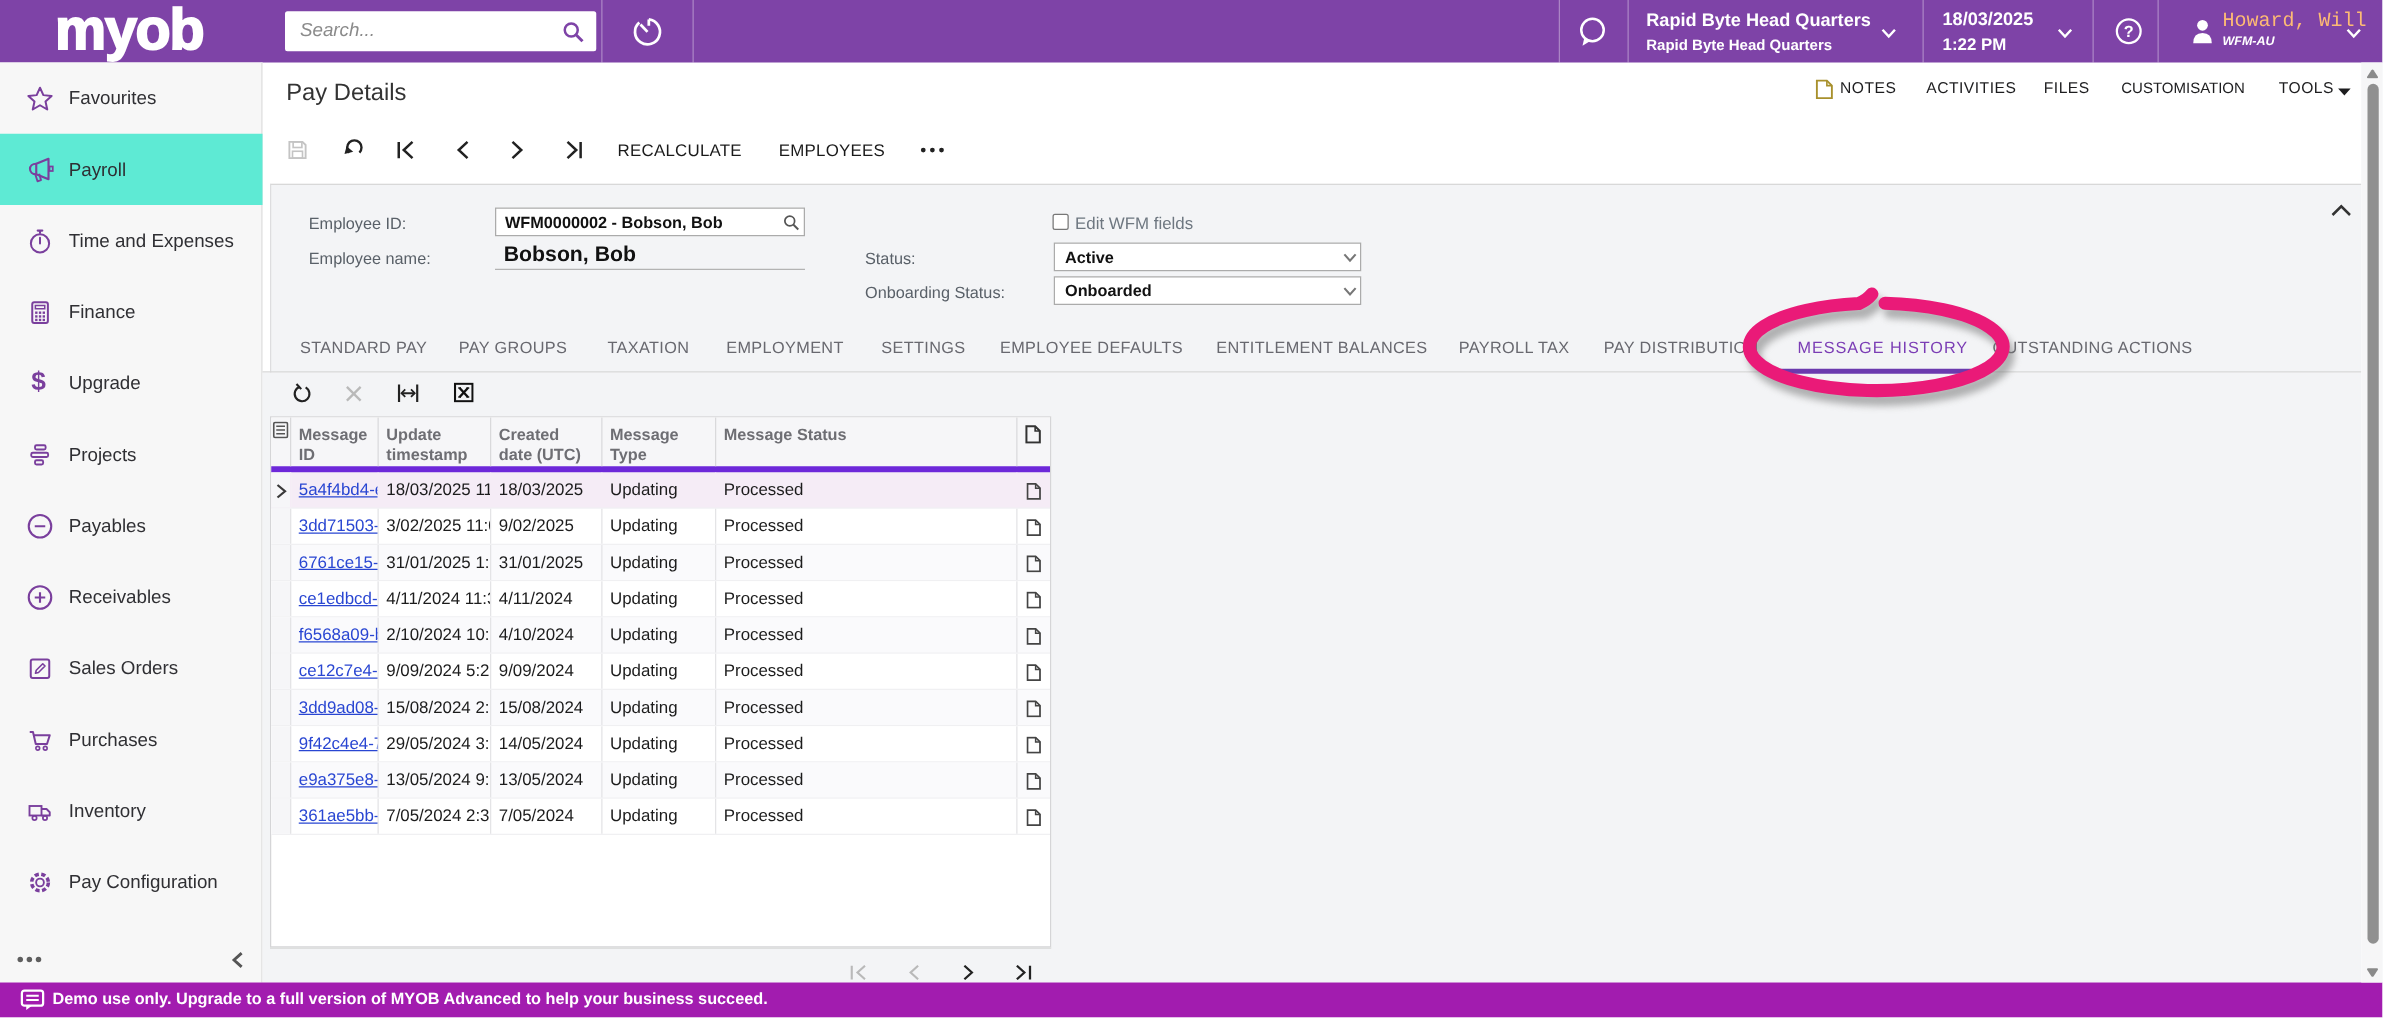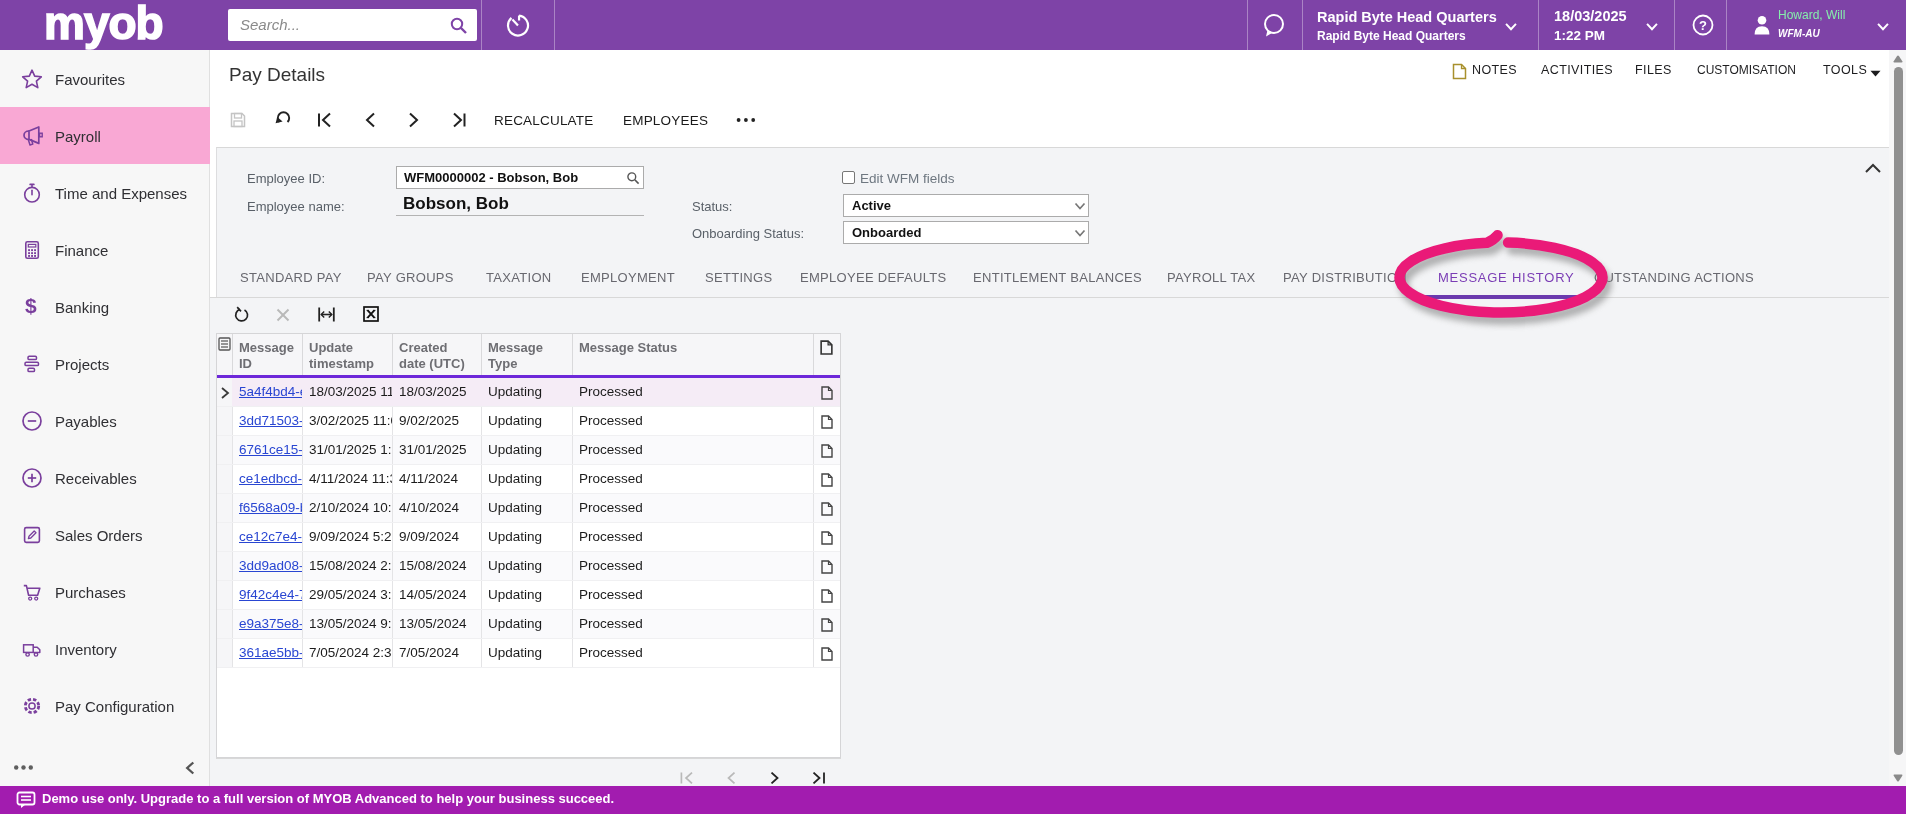--- a/index.html
+++ b/index.html
@@ -7,32 +7,32 @@
   body { font-family:"Liberation Sans", sans-serif; background:#fff; position:relative; }
   .abs { position:absolute; }
   .topbar { position:absolute; left:0; top:0; width:1906px; height:50px; background:#7E43A7; }
   .vsep { position:absolute; top:0; width:1px; height:50px; background:rgba(255,255,255,0.35); }
   .logo { position:absolute; left:44px; top:-4px; height:54px; line-height:54px; color:#fff; font-weight:bold; font-size:46px; letter-spacing:-1px; -webkit-text-stroke:1.6px #fff; }
   .search { position:absolute; left:228px; top:9px; width:249px; height:32px; background:#fff; border-radius:2px; }
   .search .ph { position:absolute; left:12px; top:7px; font-style:italic; font-size:15px; color:#8a8a8a; }
   .sidebar { position:absolute; left:0; top:50px; width:210px; height:736px; background:#F7F7F7; border-right:1px solid #E0E0E0; }
   .sbitem { position:absolute; left:0; width:210px; height:57px; }
   .sbitem .lbl { position:absolute; left:55px; top:50%; transform:translateY(-50%); font-size:15px; color:#2F2F33; }
-  .sbsel { background:#f9a8d4;padding-left:32px; }
+  .sbsel { background:#5eead4;padding-left:32px; }
   .graybg { position:absolute; left:210px; top:298px; width:1679px; height:488px; background:#F3F4F6; }
   .title { position:absolute; left:229px; top:64px; font-size:19px; color:#333; }
   .topmenu { position:absolute; top:63px; font-size:12.5px; color:#1D1D1F; letter-spacing:0.4px; }
   .tbtxt { position:absolute; top:113px; font-size:13.5px; color:#1A1A1A; letter-spacing:0.2px; }
   .panel { position:absolute; left:216px; top:147px; width:1673px; height:151px; background:#F3F4F6; border-top:1px solid #D8D8D8; border-left:1px solid #DDDDDF; }
   .flabel { position:absolute; font-size:13px; color:#596068; }
   .finput { position:absolute; background:#fff; border:1px solid #ABABAB; font-size:13px; font-weight:bold; color:#111; }
   .tab { position:absolute; top:270px; font-size:13px; color:#68686F; letter-spacing:0.3px; white-space:nowrap; }
   .tabline { position:absolute; left:210px; top:297px; width:1679px; height:1px; background:#D8D8D8; }
   .grid { position:absolute; left:216px; top:333px; width:625px; height:425px; background:#fff; border:1px solid #D5D5D7; }
-  .ghead { position:absolute; left:0; top:0; width:623px; height:44px; background:#F6F6F8; border-bottom:3px solid #6d28d9; display:flex; }
+  .ghead { position:absolute; left:0; top:0; width:623px; height:44px; background:#F6F6F8; border-bottom:5px solid #6d28d9; display:flex; }
   .gcell { border-right:1px solid #E4E4E6; height:100%; overflow:hidden; position:relative; }
   .ghead .gcell { border-right-color:#D9D9DB; font-size:13px; font-weight:bold; color:#6E6E73; line-height:16px; padding:6px 0 0 6px; }
   .grow { position:absolute; left:0; width:623px; height:29px; display:flex; border-bottom:1px solid #F0F0F2; background:#fff; }
   .grow .gcell.selcol { background:#F6F6F8; }
   .grow .gcell { font-size:13.5px; color:#1C1C1C; line-height:28px; padding-left:6px; white-space:nowrap; }
   .grow a { color:#2946D2; text-decoration:underline; }
   .rowsel { background:#F5ECF6; }
   .rowsel .gcell { border-right-color:#F5ECF6 !important; }
   .pgbar { position:absolute; left:216px; top:758px; width:625px; height:29px; border-top:1px solid #D8D8D8; }
   .demobar { position:absolute; left:0; top:786px; width:1906px; height:28px; background:#a21caf; }
@@ -83,21 +83,21 @@
 
   <svg class="abs" style="left:1692px;top:14px" width="22" height="22" viewBox="0 0 22 22">
     <circle cx="11" cy="11" r="9.5" fill="none" stroke="#fff" stroke-width="1.8"></circle>
     <text x="11" y="15.5" text-anchor="middle" font-family="Liberation Sans" font-size="13" font-weight="bold" fill="#fff">?</text>
   </svg>
 
   <svg class="abs" style="left:1751px;top:13px" width="22" height="24" viewBox="0 0 22 24">
     <circle cx="11" cy="7.2" r="4.3" fill="#fff"></circle>
     <path d="M3.6 21.5 Q3.6 13.3 11 13.3 Q18.4 13.3 18.4 21.5 Z" fill="#fff"></path>
   </svg>
-  <div class="abs" style="left:1778px;top:8px;color:#86efac;font-size:12px;">Howard, Will</div>
+  <div class="abs" style="left:1778px;top:8px;color:#fdba74;font-size:16px;font-family:Liberation Mono, monospace;">Howard, Will</div>
   <div class="abs" style="left:1778px;top:28px;color:#fff;font-size:10px;font-weight:bold;font-style:italic;">WFM-AU</div>
   <svg class="abs" style="left:1876px;top:22px" width="14" height="9" viewBox="0 0 15 10">
       <path d="M2 2 L7.5 8 L13 2" fill="none" stroke="#fff" stroke-width="2.2"></path>
     </svg>
 </div>
 
 <div class="sidebar"></div>
 <div id="sbitems">
   <div class="sbitem" style="top:50px">
       <span class="lbl">Favourites</span>
@@ -135,21 +135,21 @@
           <rect x="7.1" y="13.2" width="1.9" height="1.9"></rect>
           <rect x="10.1" y="13.2" width="1.9" height="1.9"></rect>
           <rect x="13.1" y="13.2" width="1.9" height="1.9"></rect>
           <rect x="7.1" y="16" width="1.9" height="1.9"></rect>
           <rect x="10.1" y="16" width="1.9" height="1.9"></rect>
           <rect x="13.1" y="16" width="1.9" height="1.9"></rect>
         </g>
       </svg>
     </div>
   <div class="sbitem" style="top:278px">
-      <span class="lbl">Banking</span>
+      <span class="lbl">Upgrade</span>
     <div class="abs" style="left:25px;top:16px;color:#7A3F9D;font-size:21px;font-weight:600;">$</div>
     </div>
   <div class="sbitem" style="top:335px">
       <span class="lbl">Projects</span>
     <svg class="abs" style="left:21px;top:18px" width="22" height="22" viewBox="0 0 22 22">
         <rect x="7" y="3.2" width="8.5" height="3.4" rx="1.2" fill="none" stroke="#7A3F9D" stroke-width="1.5"></rect>
         <rect x="4" y="9.2" width="13.5" height="3.4" rx="1.2" fill="none" stroke="#7A3F9D" stroke-width="1.5"></rect>
         <rect x="7" y="15.2" width="6.5" height="3.4" rx="1.2" fill="none" stroke="#7A3F9D" stroke-width="1.5"></rect>
       </svg>
     </div>

